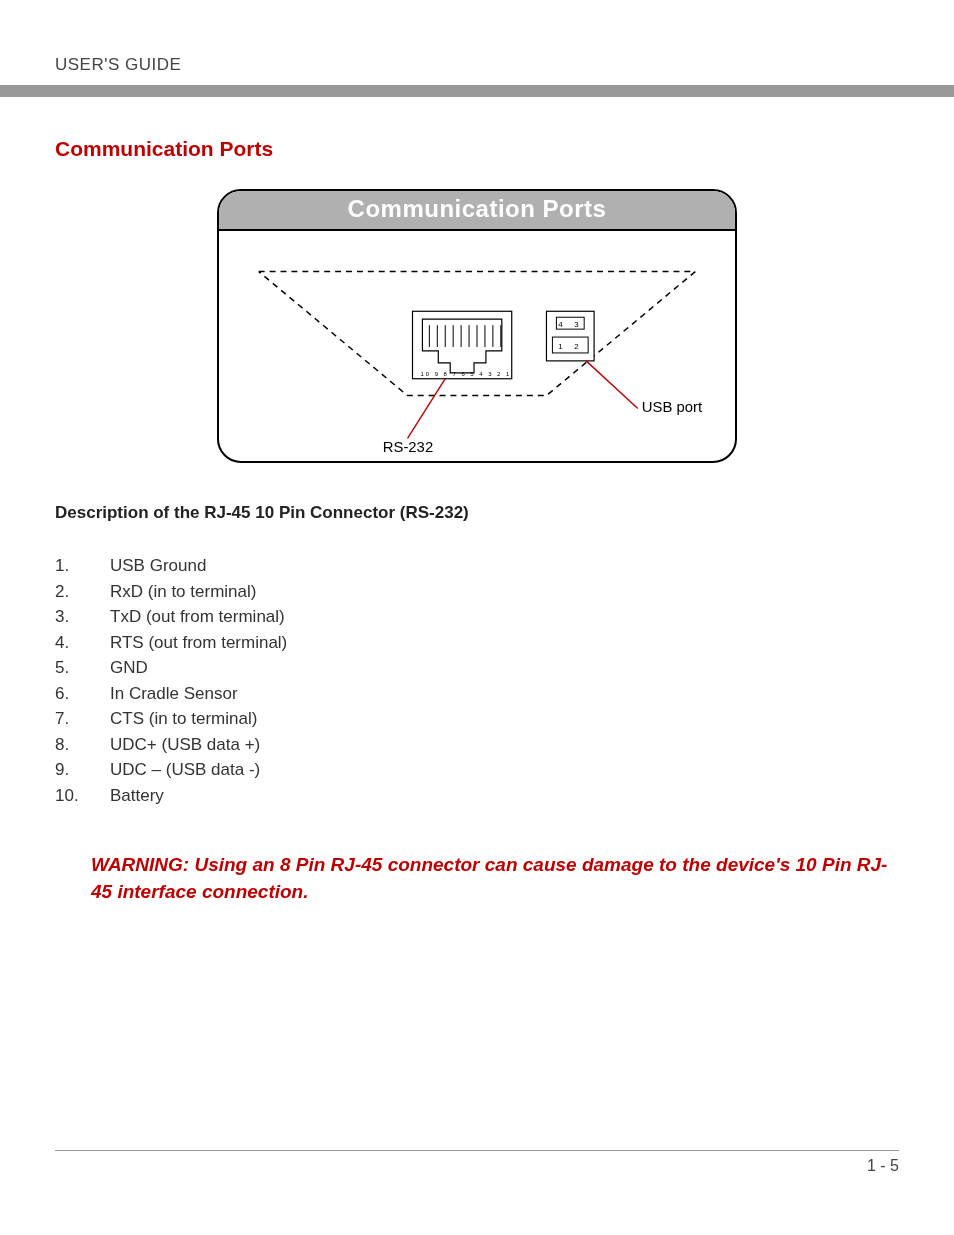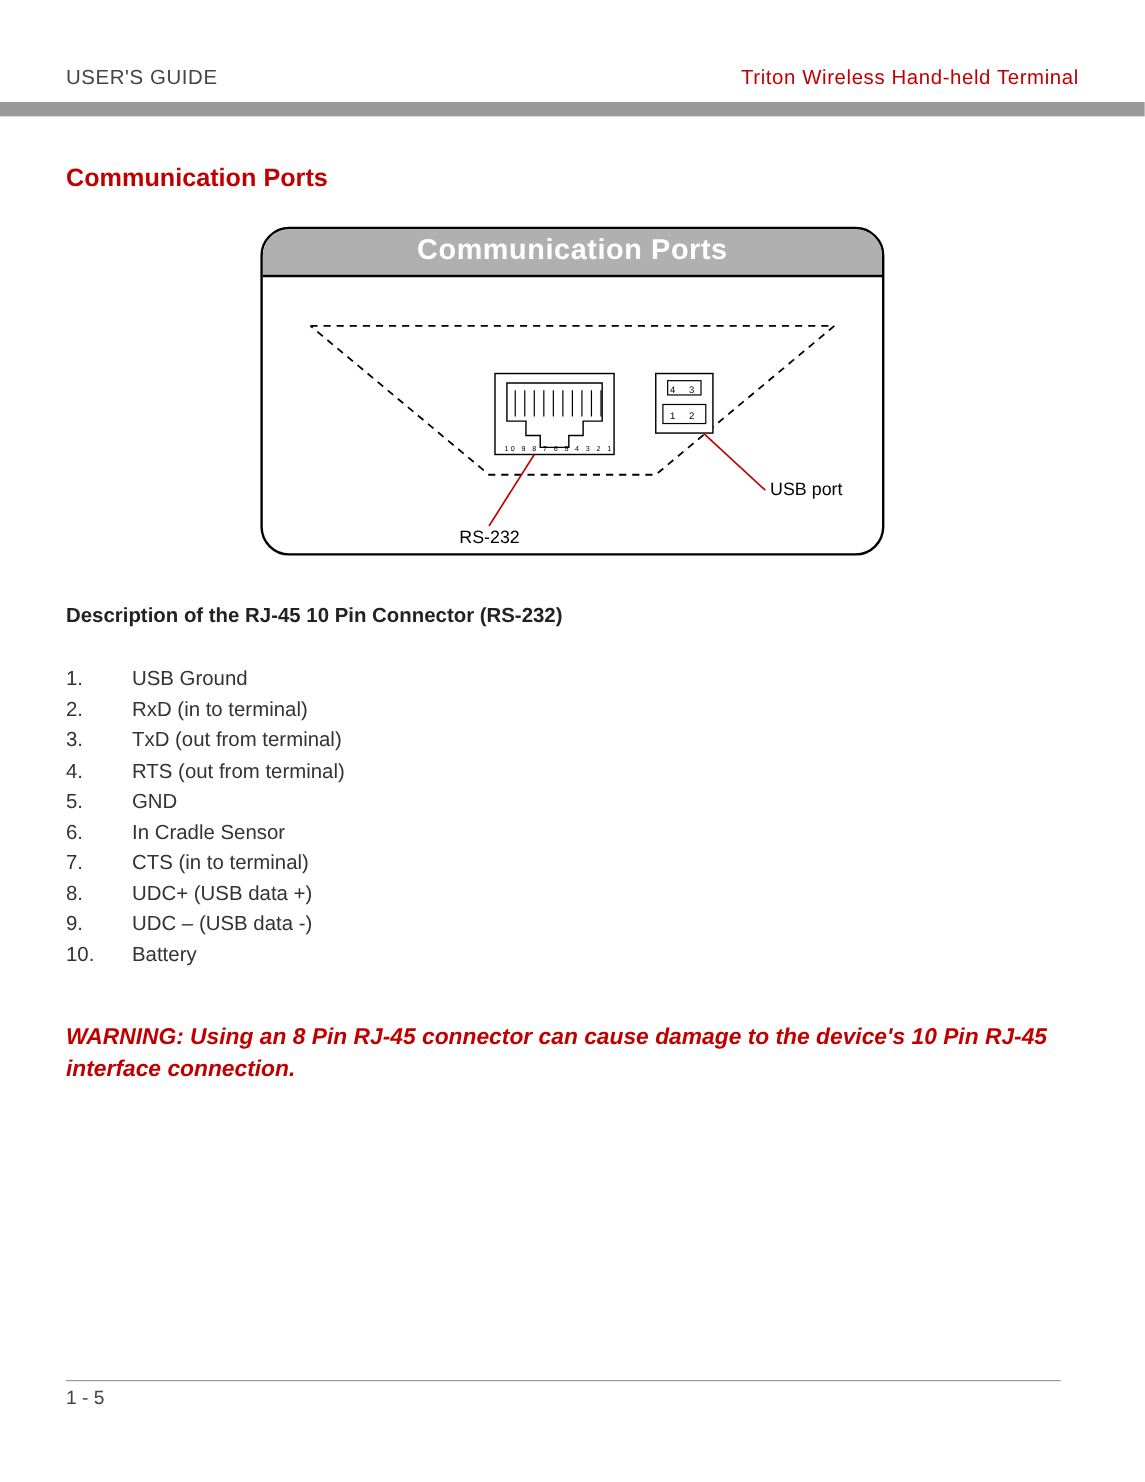--- a/index.html
+++ b/index.html
@@ -14,34 +14,33 @@
   p.intro { font-size: 18px; line-height: 1.45; color: #333; margin-bottom: 30px; }
   .diagram-wrap { display: flex; justify-content: center; margin-bottom: 40px; }
   .diagram { width: 520px; border: 2px solid #000; border-radius: 24px; overflow: hidden; background: #fff; }
   .diagram-title { background: #b0b0b0; text-align: center; color: #fff; font-size: 24px; font-weight: bold; padding: 4px 0 6px 0; border-bottom: 2px solid #000; letter-spacing: 0.5px; }
   .diagram-body { position: relative; height: 230px; }
   .diagram-body svg { width: 100%; height: 100%; }
   h2.sub { font-size: 17px; font-weight: bold; color: #222; margin-bottom: 30px; }
   ol.pins { list-style: none; counter-reset: pin; font-size: 17px; line-height: 1.5; }
   ol.pins li { display: flex; }
   ol.pins li .num { width: 55px; flex-shrink: 0; }
-  .warning { color: #c00000; font-weight: bold; font-style: italic; font-size: 19px; line-height: 1.4; margin-top: 44px; }
-  .footer-rule { position: absolute; left: 55px; right: 70px; bottom: 60px; border-top: 1px solid #999; text-align: left; }
+  .warning { color: #c00000; font-weight: bold; font-style: italic; font-size: 19px; line-height: 1.4; margin-top: 44px; margin-left: 36px; }
+  .footer-rule { position: absolute; left: 55px; right: 55px; bottom: 60px; border-top: 1px solid #999; text-align: right; }
   .footer-text { font-size: 16px; color: #444; padding-top: 6px; }
   .rj-pin-nums { font-family: Arial, sans-serif; font-size: 6px; letter-spacing: 2px; }
   .usb-pin { font-family: Arial, sans-serif; font-size: 8px; }
   .svg-label { font-family: Arial, sans-serif; font-size: 15px; fill: #000; }
 </style>
 </head>
 <body>
 
 <div class="page">
   <div class="header-row">
     <div class="header-left">USER'S GUIDE</div>
-    <div class="header-right">Triton Wireless Hand-held Terminal</div>
   </div>
 </div>
 <div class="grey-bar"></div>
 
 <div class="content">
   <h1 class="section">Communication Ports</h1>
 
   <div class="diagram-wrap">
     <div class="diagram">
       <div class="diagram-title">Communication Ports</div>

